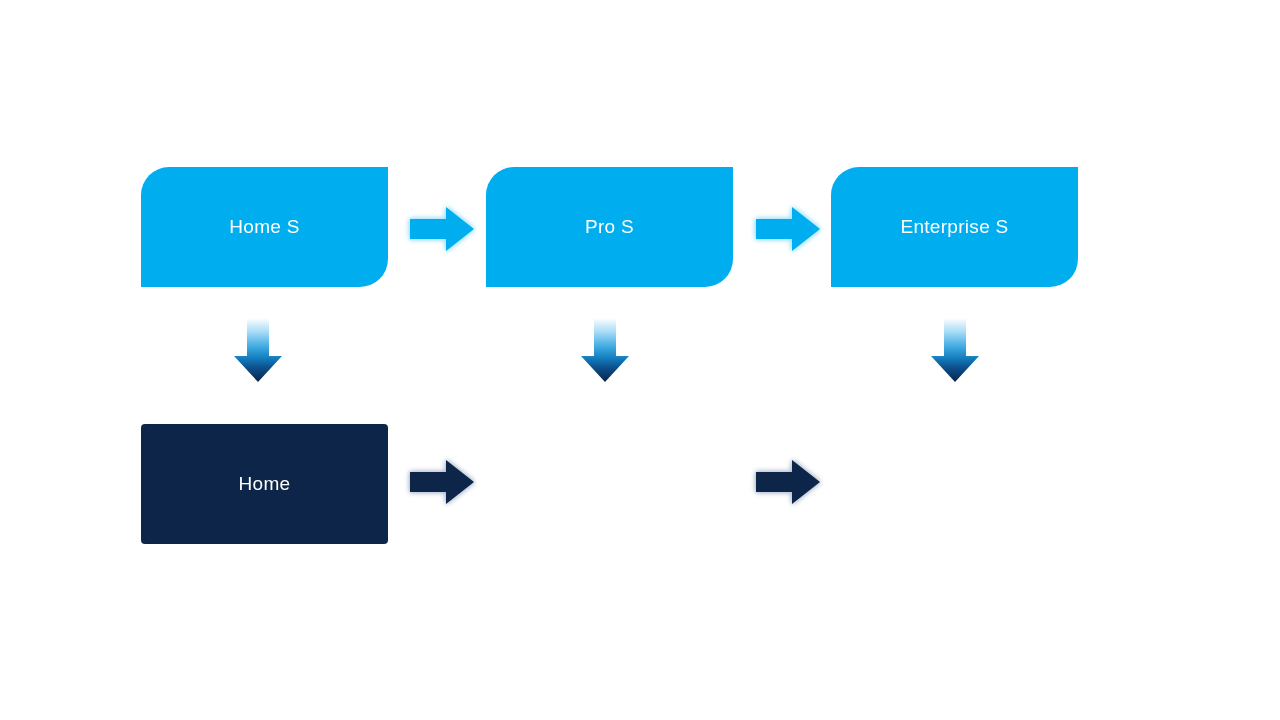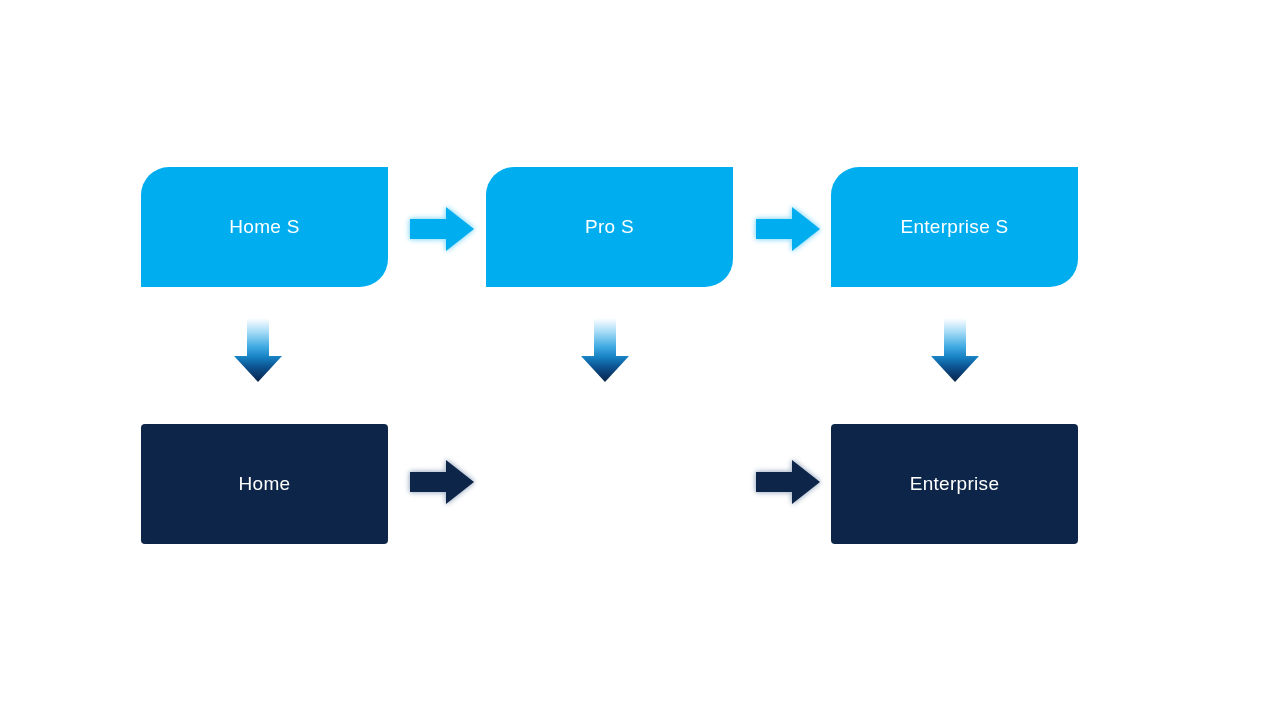--- a/index.html
+++ b/index.html
@@ -118,23 +118,20 @@
   <svg class="darrow da-2" viewBox="0 0 48 64">
     <polygon points="13,0 35,0 35,38 48,38 24,64 0,38 13,38"></polygon>
   </svg>
   <svg class="darrow da-3" viewBox="0 0 48 64">
     <polygon points="13,0 35,0 35,38 48,38 24,64 0,38 13,38"></polygon>
   </svg>
 
   <div class="box bottom pos-1">
     <span class="label">Home</span>
   </div>
-  <div class="box bottom pos-3">
-    <span class="label">Enterprise</span>
-  </div>
 
   <svg class="rarrow dark r2-arrow gap-1" viewBox="0 0 64 44">
     <polygon points="0,12 36,12 36,0 64,22 36,44 36,32 0,32"></polygon>
   </svg>
   <svg class="rarrow dark r2-arrow gap-2" viewBox="0 0 64 44">
     <polygon points="0,12 36,12 36,0 64,22 36,44 36,32 0,32"></polygon>
   </svg>
 
 </div>
 

